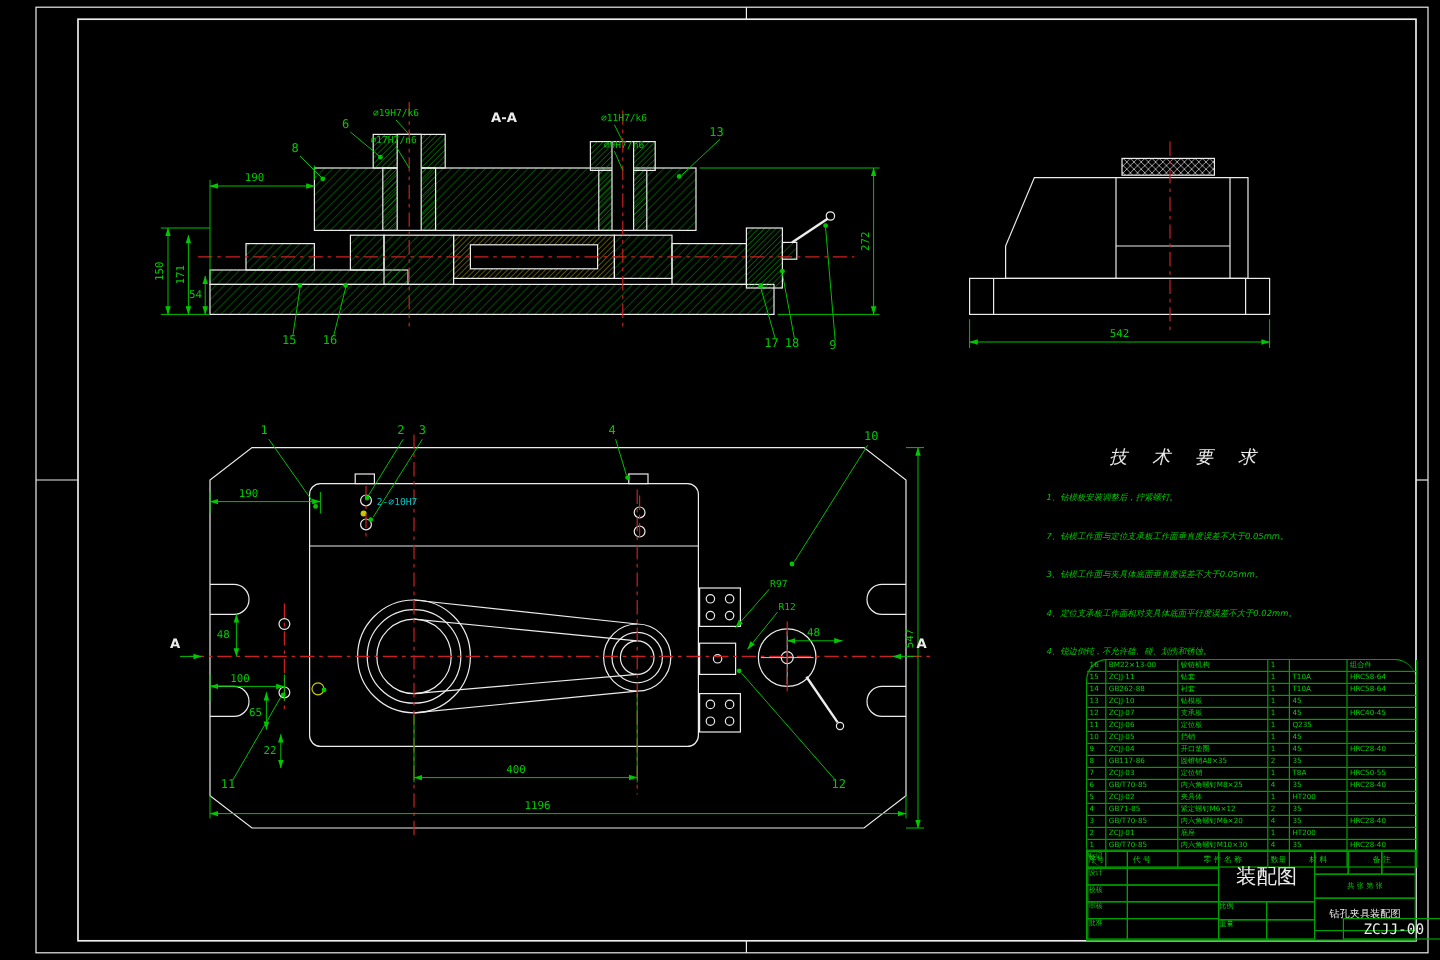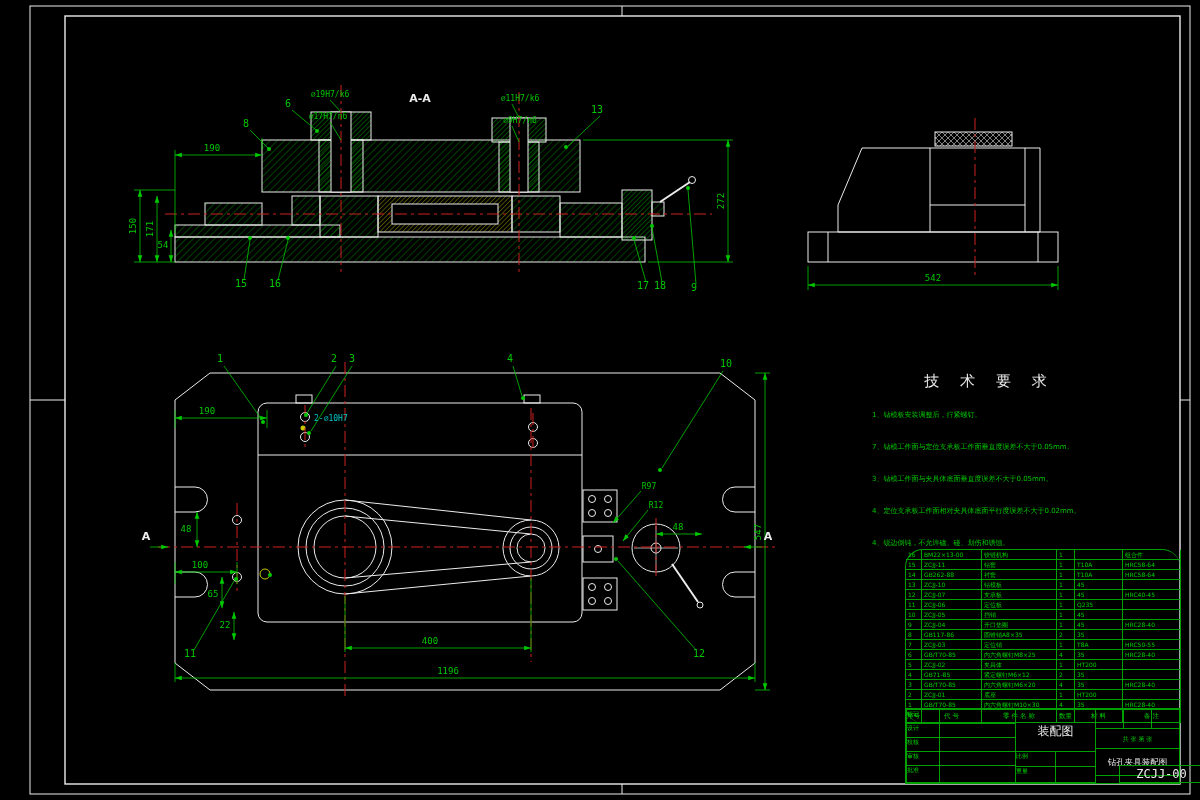--- a/index.html
+++ b/index.html
@@ -4,21 +4,21 @@
 <style>
   html,body{margin:0;padding:0;background:#000;}
   .page{position:relative;width:1200px;height:800px;background:#000;overflow:hidden;
         font-family:"DejaVu Sans",sans-serif;}
   svg{position:absolute;left:0;top:0;}
   .dimtxt{fill:#00c800;font-family:"DejaVu Sans Mono",monospace;font-size:9px;text-anchor:middle;}
   .lbltxt{fill:#00c800;font-family:"DejaVu Sans Mono",monospace;font-size:8px;text-anchor:middle;}
   .baltxt{fill:#00c800;font-family:"DejaVu Sans Mono",monospace;font-size:10px;text-anchor:middle;}
   .sectxt{fill:#ececec;font-family:"DejaVu Sans",sans-serif;font-size:11px;font-weight:bold;text-anchor:middle;}
   .cyantxt{fill:#00c8c8;font-family:"DejaVu Sans Mono",monospace;font-size:8px;text-anchor:start;}
-  .techreq{position:absolute;left:872px;top:372px;width:235px;}
+  .techreq{position:absolute;left:872px;top:372px;width:235px;font-style:italic;}
   .techreq .tr-title{color:#ececec;font-size:15px;letter-spacing:8px;text-align:center;white-space:nowrap;}
   .techreq .tr-item{color:#00c800;font-size:7px;line-height:16px;white-space:nowrap;margin-top:16px;}
   .techreq .tr-item:first-of-type{margin-top:12px;}
   .bom{position:absolute;left:905px;top:549px;width:275px;box-sizing:border-box;
        display:grid;grid-template-columns:16px 60px 75px 18px 48px 58px;
        grid-template-rows:repeat(16,10px) 13px;
        border-left:1px solid #00a000;border-top:1px solid #00a000;border-radius:18px;}
   .bc{box-sizing:border-box;border-right:1px solid #00a000;border-bottom:1px solid #00a000;
       color:#00d000;font-size:6px;line-height:9px;padding-left:2px;overflow:hidden;white-space:nowrap;}
   .bh{font-size:6.5px;line-height:12px;text-align:center;padding-left:0;}
@@ -405,21 +405,21 @@
   <div class="cell" style="left:0;top:0;width:34px;height:15px;">标记</div>
   <div class="cell" style="left:33px;top:0;width:77px;height:15px;"></div>
   <div class="cell" style="left:0;top:14px;width:34px;height:15px;">设计</div>
   <div class="cell" style="left:33px;top:14px;width:77px;height:15px;"></div>
   <div class="cell" style="left:0;top:28px;width:34px;height:15px;">校核</div>
   <div class="cell" style="left:33px;top:28px;width:77px;height:15px;"></div>
   <div class="cell" style="left:0;top:42px;width:34px;height:15px;">审核</div>
   <div class="cell" style="left:33px;top:42px;width:77px;height:15px;"></div>
   <div class="cell" style="left:0;top:56px;width:34px;height:18px;">批准</div>
   <div class="cell" style="left:33px;top:56px;width:77px;height:18px;"></div>
-  <div class="cell wht" style="left:109px;top:0;width:81px;height:43px;font-size:12px;">装配图</div>
+  <div class="cell wht" style="left:109px;top:0;width:81px;height:43px;font-size:17px;">装配图</div>
   <div class="cell" style="left:109px;top:42px;width:41px;height:16px;">比例</div>
   <div class="cell" style="left:149px;top:42px;width:41px;height:16px;"></div>
   <div class="cell" style="left:109px;top:57px;width:41px;height:17px;">重量</div>
   <div class="cell" style="left:149px;top:57px;width:41px;height:17px;"></div>
   <div class="cell" style="left:189px;top:0;width:29px;height:20px;"></div>
   <div class="cell" style="left:217px;top:0;width:29px;height:20px;"></div>
   <div class="cell" style="left:245px;top:0;width:29px;height:20px;"></div>
   <div class="cell" style="left:189px;top:19px;width:85px;height:21px;text-align:center;line-height:19px;">共 张 第 张</div>
   <div class="cell wht" style="left:189px;top:39px;width:85px;height:28px;font-size:8.5px;">钻孔夹具装配图</div>
   <div class="cell wht" style="left:189px;top:56px;width:85px;height:18px;font-size:12px;font-family:'DejaVu Sans Mono',monospace;margin-left:24px;">ZCJJ-00</div>

